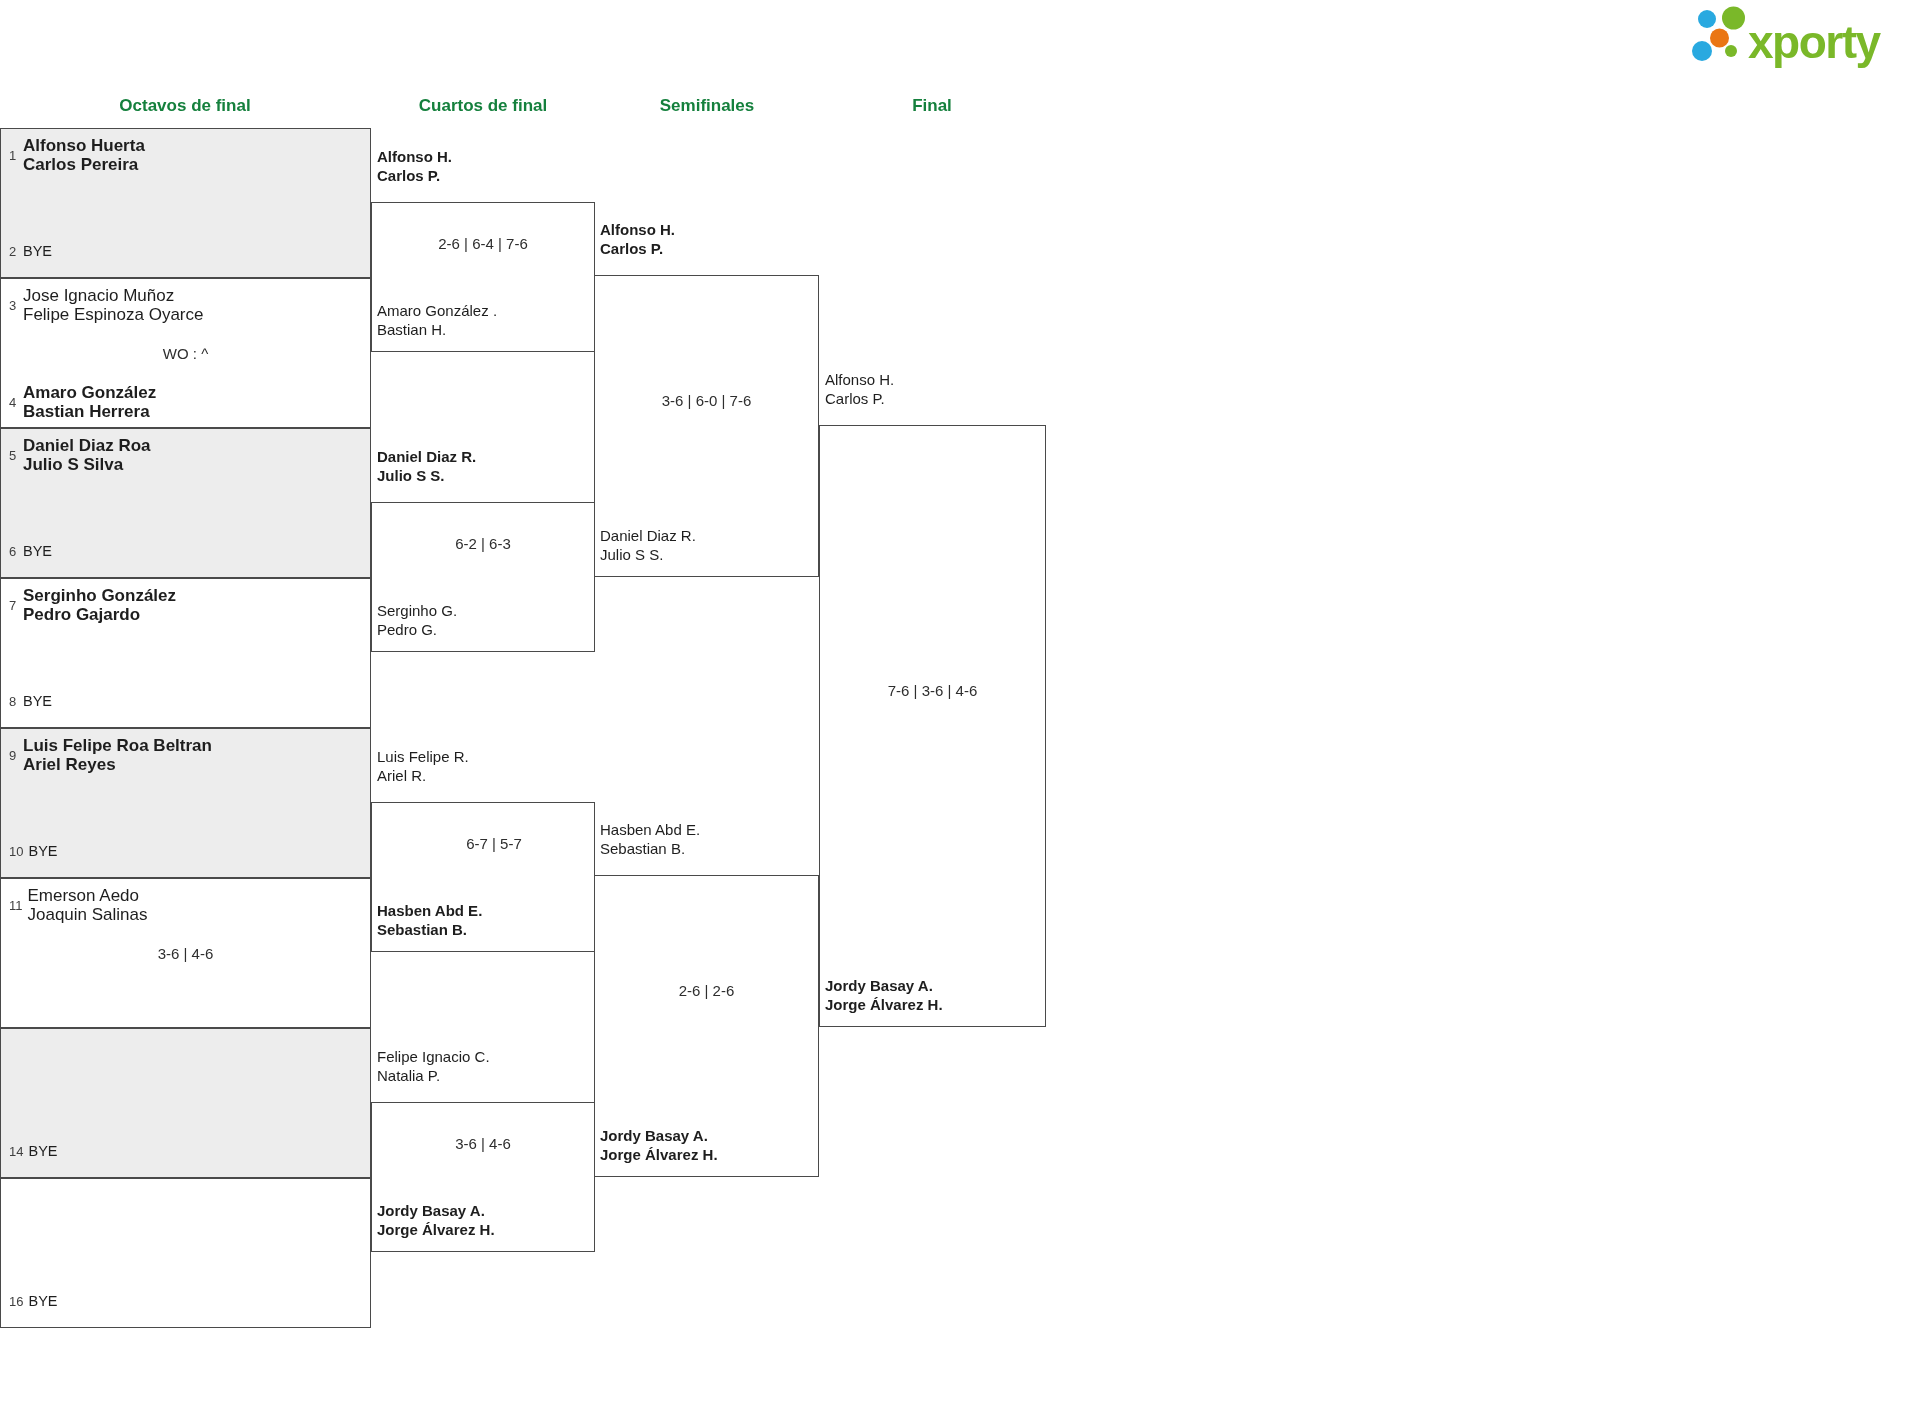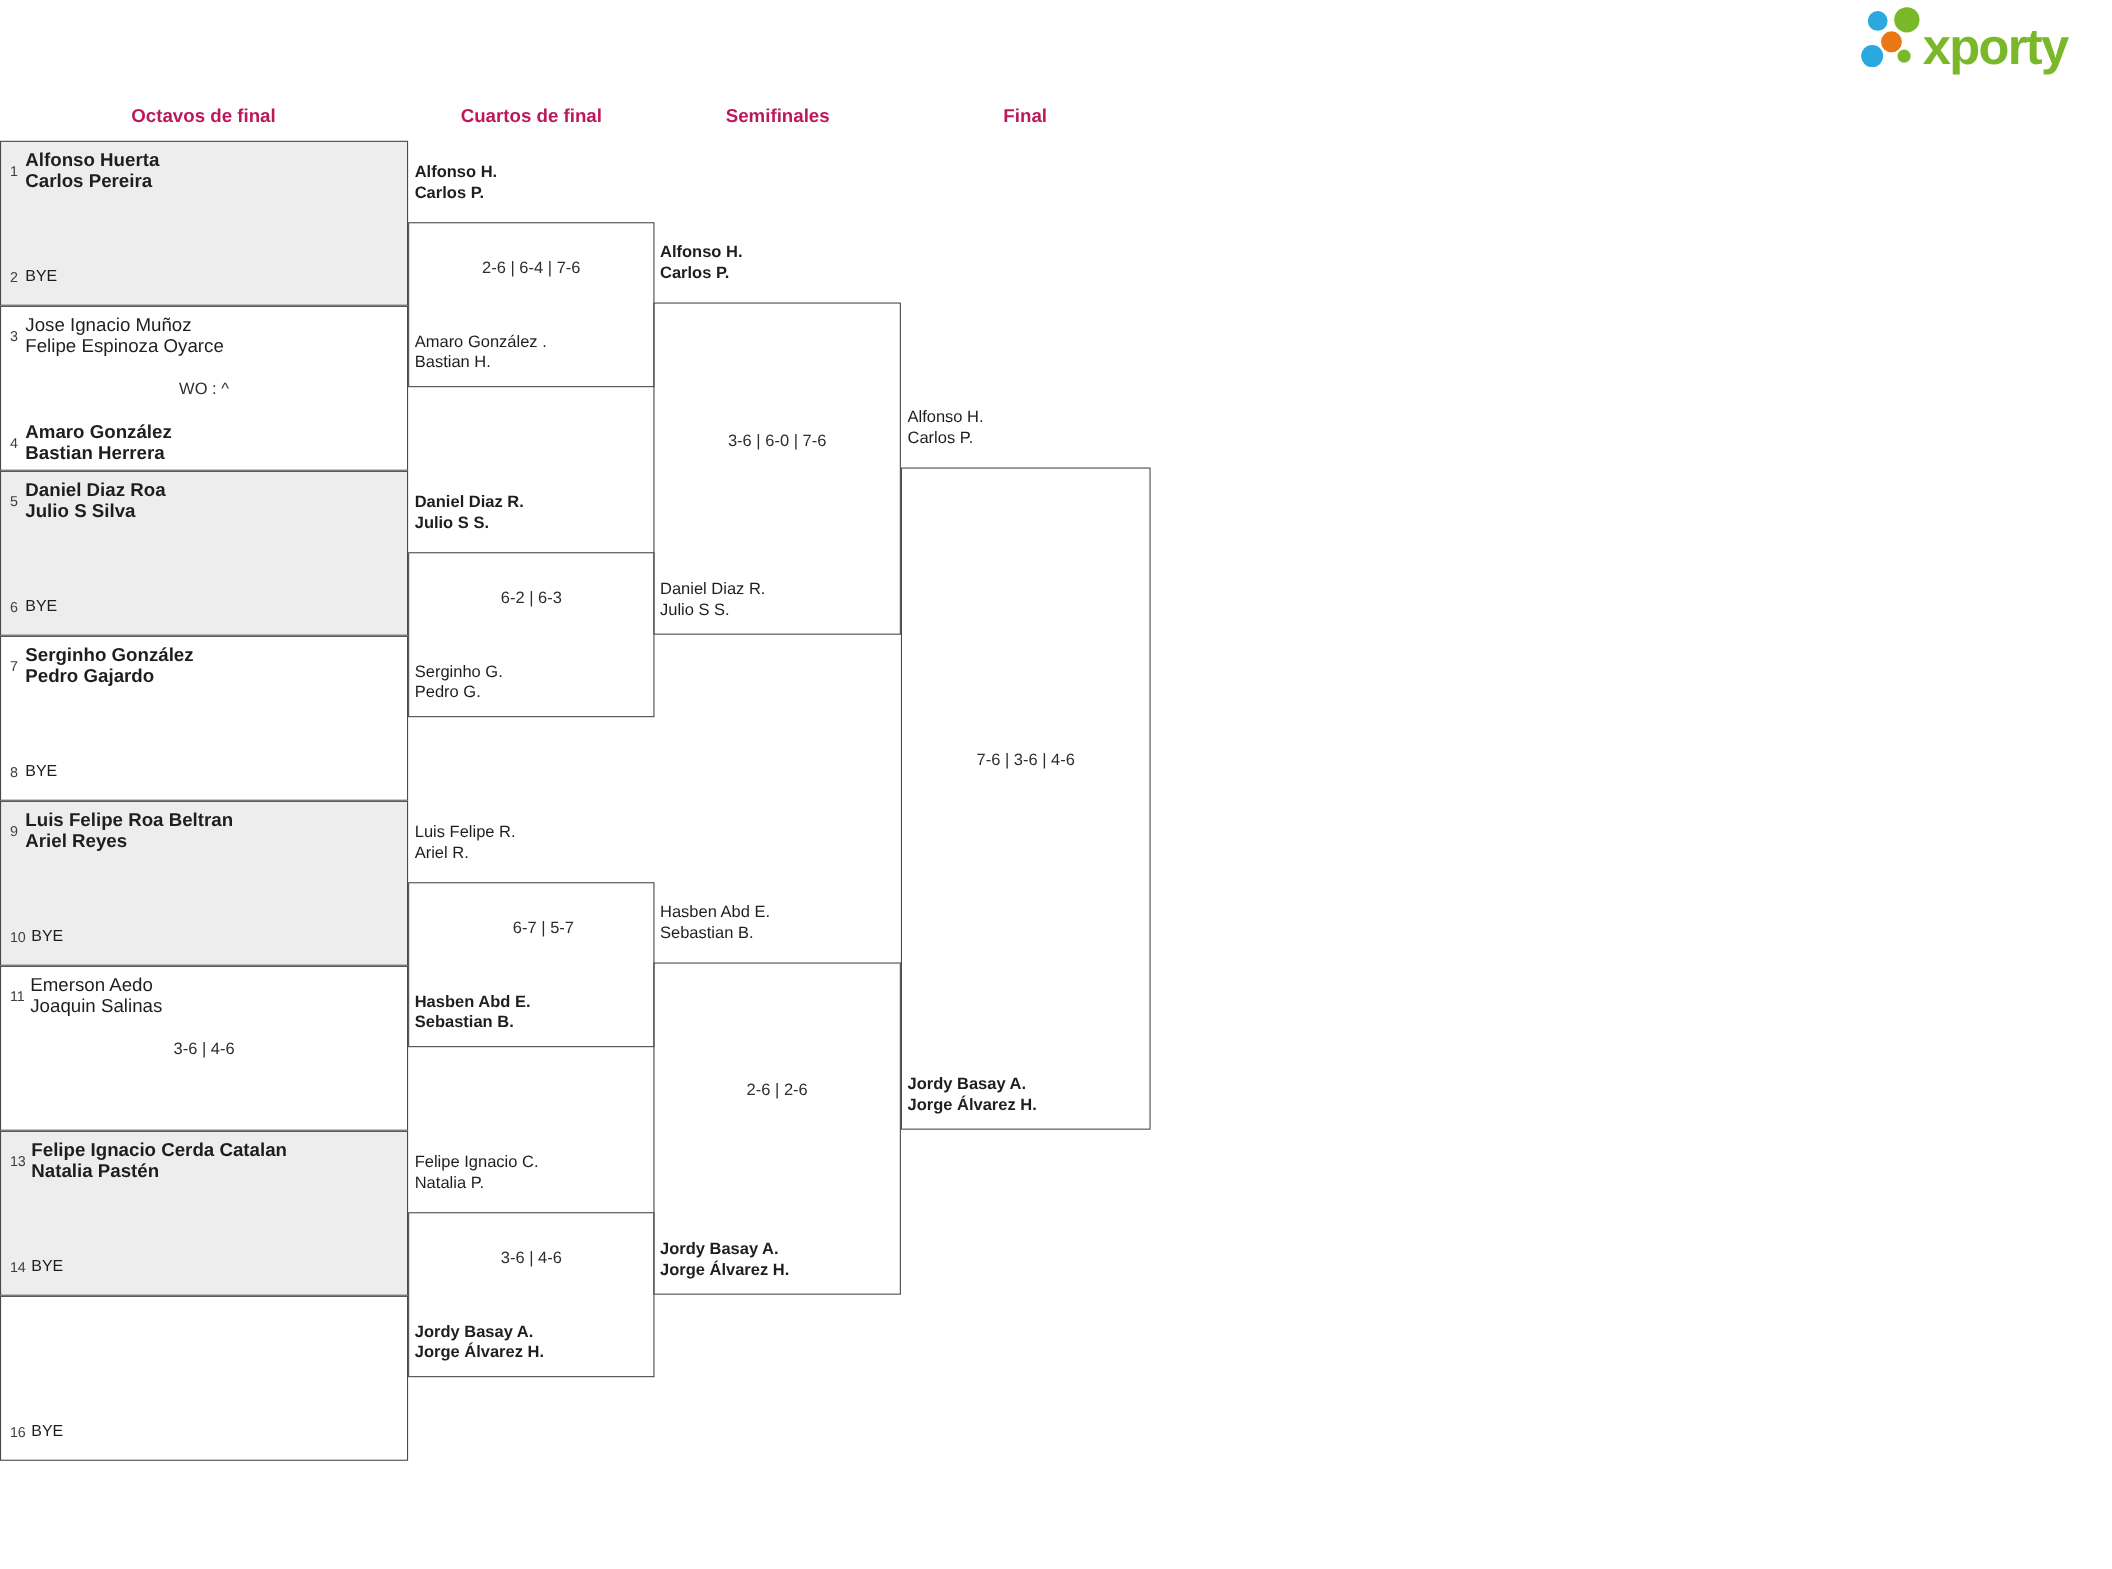--- a/index.html
+++ b/index.html
@@ -3,21 +3,21 @@
 <meta charset="utf-8">
 <style>
   html,body{margin:0;padding:0;background:#ffffff;}
   body{font-family:"Liberation Sans","DejaVu Sans",sans-serif;color:#1e1e1e;}
   .page{position:relative;width:1920px;height:1426px;background:#fff;overflow:hidden;}
 
   .title{position:absolute;left:2px;top:3px;font-size:26px;line-height:31px;font-weight:700;color:#141414;}
 
   .logo{position:absolute;left:1686px;top:0;width:232px;height:76px;cursor:pointer;}
 
-  .round-header{position:absolute;top:96px;width:260px;text-align:center;font-size:17px;font-weight:600;color:#be185d;}
+  .round-header{position:absolute;top:96px;width:260px;text-align:center;font-size:17px;font-weight:600;color:#15803d;}
 
   
   .m16{position:absolute;left:0;width:371px;height:150px;border:1px solid #4a4a4a;background:#fff;box-sizing:border-box;}
   .m16.shaded{background:#ededed;}
   .entry{position:absolute;left:0;right:6px;display:flex;align-items:center;}
   .entry.top{top:7px;}
   .entry.bottom{bottom:6px;}
   .entry.bottom.bye{bottom:16px;}
   .seed{margin-left:8px;margin-right:5px;min-width:9px;font-size:13px;color:#3f3f3f;flex:none;}
   .names{flex:1;font-size:17px;line-height:19px;color:#1e1e1e;}
@@ -135,27 +135,20 @@
         <div class="entry top">
           <span class="seed">11</span>
           <div class="names">
             <div>Emerson Aedo</div>
             <div>Joaquin Salinas</div>
           </div>
         </div>
         <div class="score" style="top: 66px;">3-6 | 4-6</div>
       </div>
       <div class="m16 shaded" style="top: 1028px; height: 150px; left: 0px; width: 371px;">
-        <div class="entry top winner">
-          <span class="seed">13</span>
-          <div class="names">
-            <div>Felipe Ignacio Cerda Catalan</div>
-            <div>Natalia Pastén</div>
-          </div>
-        </div>
         <div class="entry bottom bye">
           <span class="seed">14</span>
           <div class="names">
             <div>BYE</div>
           </div>
         </div>
       </div>
       <div class="m16" style="top: 1178px; height: 150px; left: 0px; width: 371px;">
         <div class="entry bottom bye">
           <span class="seed">16</span>

